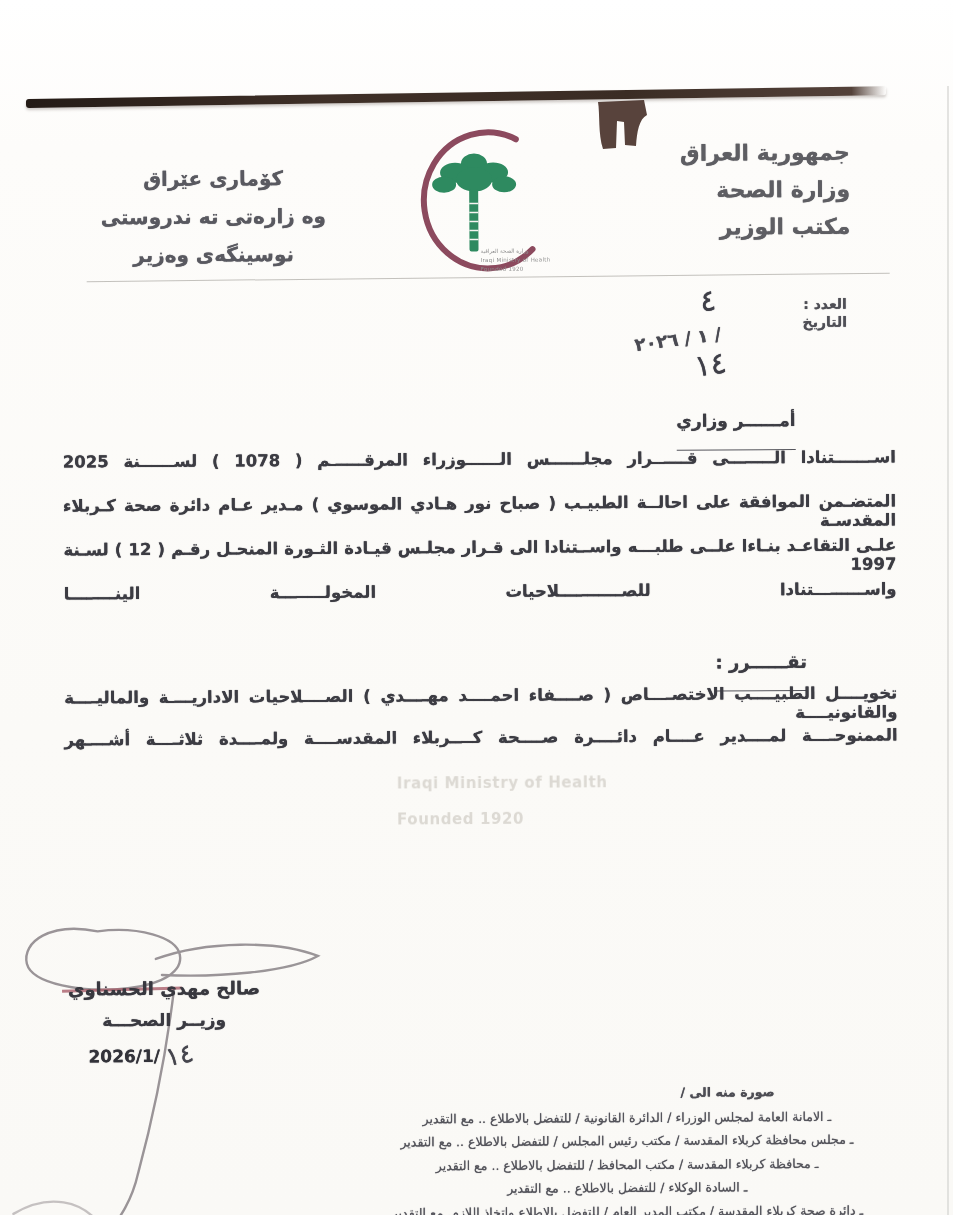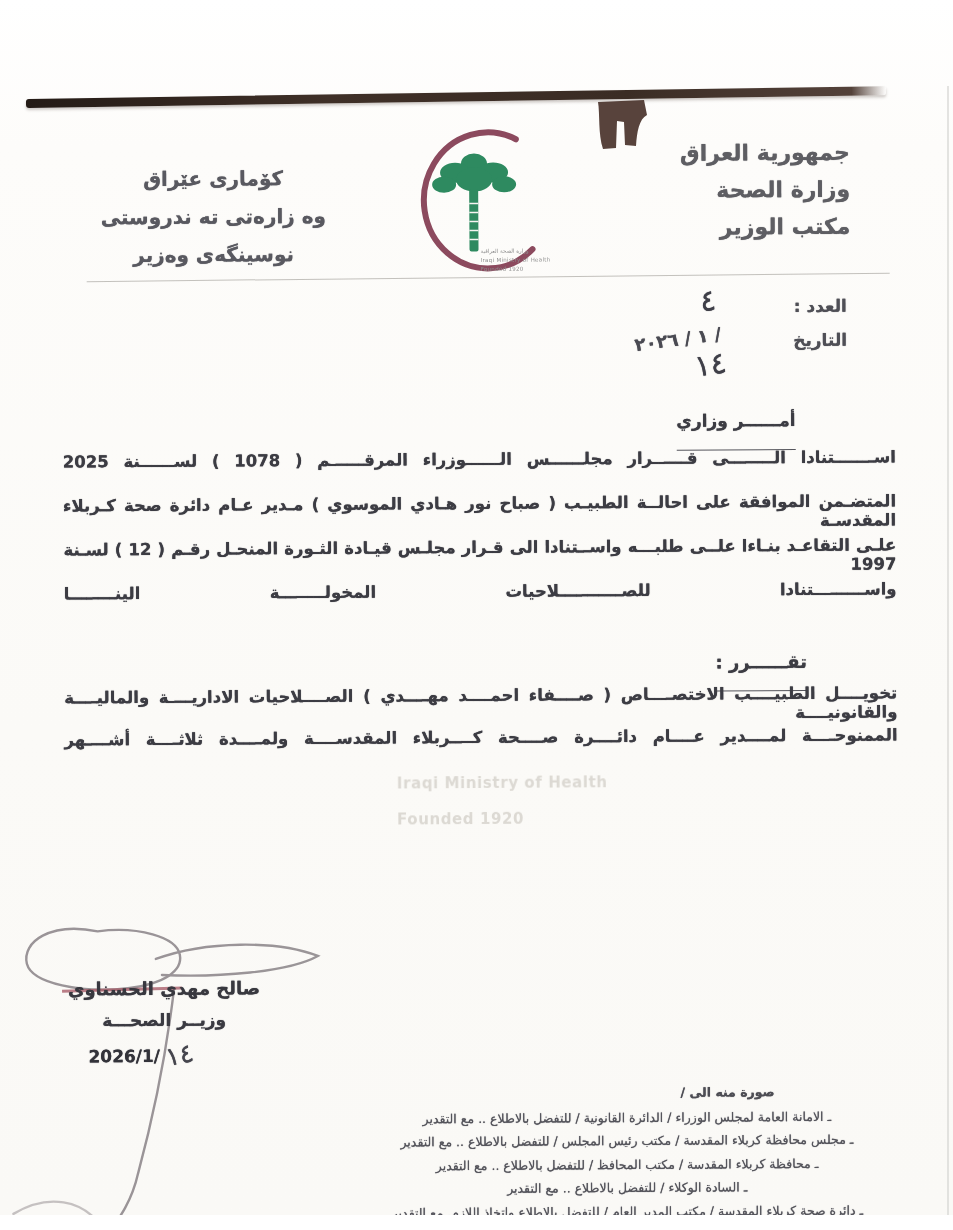--- a/index.html
+++ b/index.html
@@ -22,21 +22,21 @@
   .hdr-ar{position:absolute;right:104px;top:136px;text-align:right;direction:rtl;
     font-size:22px;line-height:37px;color:#5e5e63;font-weight:bold;}
   .hdr-ku{position:absolute;left:92px;top:158px;width:240px;text-align:center;direction:rtl;
     font-size:20px;line-height:38px;color:#595960;font-weight:bold;}
   .logo{position:absolute;left:383px;top:126px;width:185px;height:158px;}
   .logo-caption{position:absolute;left:479px;top:247px;width:78px;font-size:5.5px;line-height:9px;
     color:#8f8f8f;letter-spacing:.3px;}
   .hdr-rule{position:absolute;left:85px;top:277px;width:803px;height:1px;background:#b9b6b1;
     transform:rotate(-0.25deg);opacity:.85;}
   
-  .meta-label{position:absolute;direction:rtl;font-size:17px;font-weight:bold;color:#4f4f56;}
+  .meta-label{position:absolute;direction:rtl;font-size:14px;font-weight:bold;color:#4f4f56;}
   .hand{color:#3f3f48;font-weight:normal;}
   .num-value{position:absolute;left:698px;top:284px;font-size:30px;transform:rotate(-4deg);}
   .date-printed{position:absolute;left:632px;top:326px;width:150px;direction:rtl;text-align:left;
     font-size:18px;font-weight:bold;color:#4a4a52;transform:rotate(-7deg);}
   .date-day{position:absolute;left:692px;top:348px;font-size:30px;transform:rotate(-8deg);}
   
   .subject{position:absolute;right:160px;top:412px;direction:rtl;font-size:17px;font-weight:bold;
     color:#3c3c43;border-bottom:1.5px solid #55555c;padding-bottom:19px;}
   .para{position:absolute;left:60px;width:833px;direction:rtl;font-weight:bold;color:#3c3c43;font-size:16.5px;}
   .p1{top:450px;}
@@ -113,21 +113,21 @@
     <div class="logo-caption">
       <div>وزارة الصحة العراقية</div>
       <div>Iraqi Ministry of Health</div>
       <div>Founded 1920</div>
     </div>
 
     <div class="hdr-rule"></div>
 
     <div class="meta-label scan" style="right:108px;top:298px;">العدد :</div>
     <div class="num-value hand scan">٤</div>
-    <div class="meta-label scan" style="right:108px;top:332px;">التاريخ</div>
+    <div class="meta-label scan" style="right:108px;top:316px;">التاريخ</div>
     <div class="date-printed scan">/ ١ / ٢٠٢٦</div>
     <div class="date-day hand scan">١٤</div>
 
     <div class="subject scan">أمــــــر وزاري</div>
 
     <div class="para p1 scan">
       <div class="line">اســـــــتنادا الــــــــى قــــــرار مجلــــــس الــــــوزراء المرقــــــم ( 1078 ) لســــــنة 2025</div>
       <div class="line">المتضـمن الموافقة على احالــة الطبيـب ( صباح نور  هـادي الموسوي ) مـدير عـام دائرة صحة كـربلاء المقدسـة</div>
       <div class="line">علـى التقاعـد بنـاءا علــى طلبـــه  واســتنادا الى قـرار مجلـس قيـادة الثـورة المنحـل رقـم ( 12 ) لسـنة 1997</div>
       <div class="line">واســـــــــتنادا للصـــــــــــلاحيات المخولــــــــة الينــــــــا</div>

